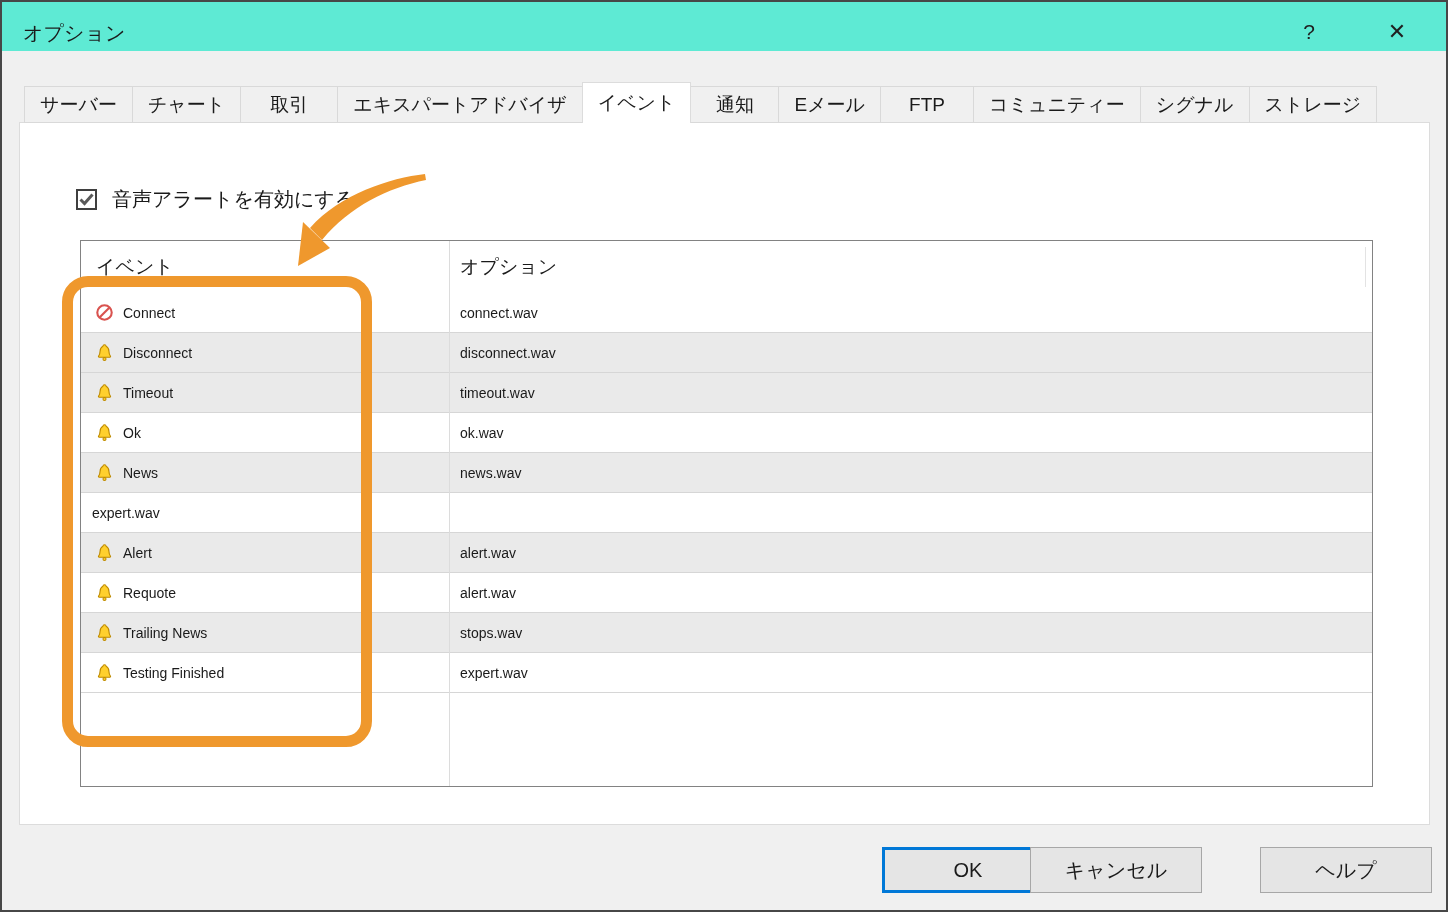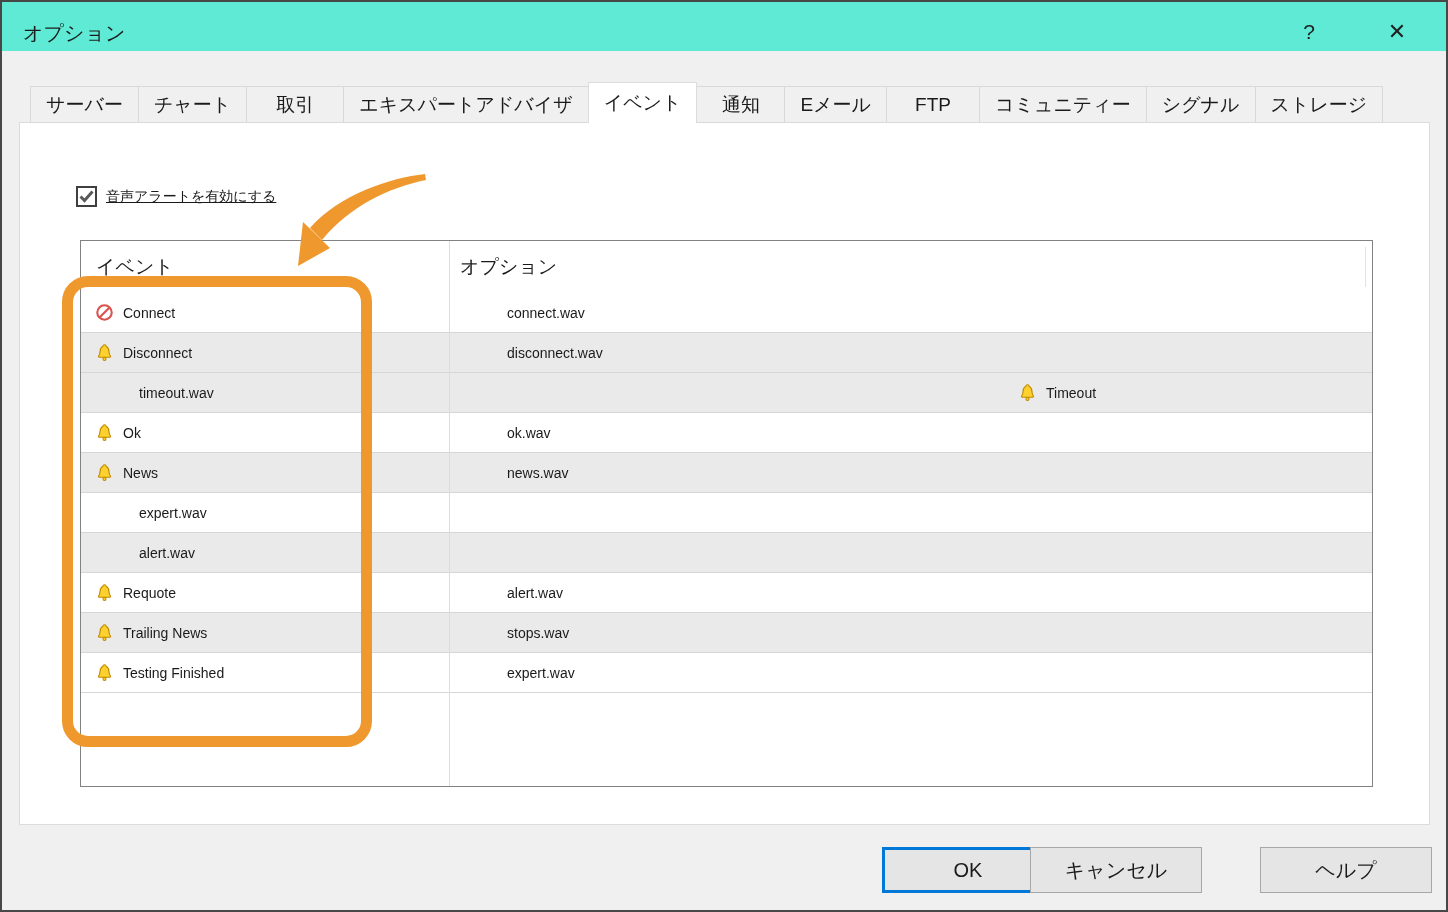--- a/index.html
+++ b/index.html
@@ -9,50 +9,50 @@
   .titlebar{position:absolute;left:0;top:0;right:0;height:49px;background:#5eead4;}
   .title{position:absolute;left:21px;top:18px;font-size:20px;color:#1a1a1a;}
   .cap-btn{position:absolute;top:10px;width:46px;height:40px;display:flex;align-items:center;
            justify-content:center;font-size:21px;color:#1f1f1f;cursor:default;}
   .cap-help{left:1284px;}
   .cap-close{left:1372px;font-size:22px;}
   
   .tabstrip{position:absolute;left:18px;top:80px;height:41px;display:flex;align-items:flex-end;z-index:4;}
   .tab{box-sizing:border-box;height:37px;padding:0 15px;display:flex;align-items:center;justify-content:center;
        background:#f0f0f0;border:1px solid #d9d9d9;margin-left:-1px;font-size:19px;color:#1a1a1a;white-space:nowrap;}
-  .tab:first-child{margin-left:10px;}
+  .tab:first-child{margin-left:4px;}
   .tab.selected{height:41px;background:#ffffff;border-color:#dcdcdc;border-bottom:none;z-index:5;}
   .tab:nth-child(1){min-width:89px}.tab:nth-child(2){min-width:97px}.tab:nth-child(3){min-width:98px}
   .tab:nth-child(4){min-width:223px}.tab:nth-child(5){min-width:100px}.tab:nth-child(6){min-width:89px}
   .tab:nth-child(7){min-width:99px}.tab:nth-child(8){min-width:94px}.tab:nth-child(9){min-width:138px}
   .tab:nth-child(10){min-width:102px}.tab:nth-child(11){min-width:107px}
   
   .panel{position:absolute;left:17px;top:120px;right:16px;height:703px;background:#ffffff;
          border:1px solid #dcdcdc;box-sizing:border-box;z-index:1;}
   
   .checkrow{position:absolute;left:74px;top:184px;display:flex;align-items:center;z-index:2;}
   .checkbox{width:21px;height:21px;box-sizing:border-box;border:2px solid #3f3f3f;background:#fff;
             display:flex;align-items:center;justify-content:center;}
-  .checklabel{margin-left:9px;font-size:14px;color:#1a1a1a;text-decoration:underline;}
+  .checklabel{margin-left:15px;font-size:20px;color:#1a1a1a;}
   
   .table{position:absolute;left:78px;top:238px;width:1293px;height:547px;box-sizing:border-box;
          border:1px solid #828282;background:#ffffff;overflow:hidden;z-index:2;}
   .thead{position:absolute;left:0;top:0;right:0;height:52px;display:flex;background:#fff;}
   .hcell{display:flex;align-items:center;font-size:19px;color:#1a1a1a;box-sizing:border-box;}
   .hcell.ev{width:368px;padding-left:15px;}
   .hcell.ac{flex:1;padding-left:11px;}
   .col-divider{position:absolute;left:368px;top:0;bottom:0;width:1px;background:#dcdcdc;z-index:3;}
   .hdr-divider{position:absolute;left:1284px;top:6px;height:40px;width:1px;background:#e3e3e3;}
   .rows{position:absolute;left:0;top:52px;right:0;}
   .trow{height:40px;box-sizing:border-box;display:flex;border-bottom:1px solid #d6d6d6;background:#fff;}
   .trow.stripe{background:#eaeaea;}
   .cell{display:flex;align-items:center;font-size:14px;color:#1a1a1a;box-sizing:border-box;}
   .cell.ev{width:368px;padding-left:13px;}
   .cell.ev .icon{width:20px;height:20px;margin-right:9px;display:flex;align-items:center;justify-content:center;}
-  .cell.ac{flex:1;padding-left:11px;margin-left:47px;}
+  .cell.ac{flex:1;padding-left:11px;}
   
   .highlight-box{position:absolute;left:60px;top:274px;width:310px;height:471px;box-sizing:border-box;
                  border:11px solid var(--accent-orange,#EF982D);border-radius:26px;z-index:6;pointer-events:none;}
   .highlight-arrow{position:absolute;left:288px;top:168px;z-index:6;pointer-events:none;}
   
   .btn{position:absolute;top:845px;width:172px;height:46px;box-sizing:border-box;background:#e5e5e5;
        border:1px solid #a7a7a7;display:flex;align-items:center;justify-content:center;
        font-size:20px;color:#1a1a1a;cursor:default;}
   .btn.focused{border:3px solid var(--focus-blue,#0078D7);}
   .btn-ok{left:880px;}
@@ -121,30 +121,30 @@
               <svg width="19" height="19" viewBox="0 0 20 20">
                 <path d="M10 1.8 C11 1.8 11.6 2.5 11.7 3.4 C13.8 4.4 14.6 6.4 14.7 9.0 C14.8 11.6 15.4 12.9 16.2 13.8 C16.6 14.3 16.3 15 15.6 15 L4.4 15 C3.7 15 3.4 14.3 3.8 13.8 C4.6 12.9 5.2 11.6 5.3 9.0 C5.4 6.4 6.2 4.4 8.3 3.4 C8.4 2.5 9 1.8 10 1.8 Z" fill="var(--bell-yellow,#FFD02E)" stroke="var(--bell-outline,#BE8A00)" stroke-width="1.2"></path>
                 <circle cx="10" cy="16.8" r="1.6" fill="var(--bell-yellow,#FFD02E)" stroke="var(--bell-outline,#BE8A00)" stroke-width="1.1"></circle>
               </svg>
             </span>
             <span>Disconnect</span>
           </div>
           <div class="cell ac">disconnect.wav</div>
         </div>
         <div class="trow stripe">
+          <div class="cell ev">
+            <span class="icon">
+              <svg width="19" height="19" viewBox="0 0 20 20">
+                <path d="M10 1.8 C11 1.8 11.6 2.5 11.7 3.4 C13.8 4.4 14.6 6.4 14.7 9.0 C14.8 11.6 15.4 12.9 16.2 13.8 C16.6 14.3 16.3 15 15.6 15 L4.4 15 C3.7 15 3.4 14.3 3.8 13.8 C4.6 12.9 5.2 11.6 5.3 9.0 C5.4 6.4 6.2 4.4 8.3 3.4 C8.4 2.5 9 1.8 10 1.8 Z" fill="var(--bell-yellow,#FFD02E)" stroke="var(--bell-outline,#BE8A00)" stroke-width="1.2"></path>
+                <circle cx="10" cy="16.8" r="1.6" fill="var(--bell-yellow,#FFD02E)" stroke="var(--bell-outline,#BE8A00)" stroke-width="1.1"></circle>
+              </svg>
+            </span>
+            <span>Timeout</span>
+          </div>
           <div class="cell ac">timeout.wav</div>
-          <div class="cell ev">
-            <span class="icon">
-              <svg width="19" height="19" viewBox="0 0 20 20">
-                <path d="M10 1.8 C11 1.8 11.6 2.5 11.7 3.4 C13.8 4.4 14.6 6.4 14.7 9.0 C14.8 11.6 15.4 12.9 16.2 13.8 C16.6 14.3 16.3 15 15.6 15 L4.4 15 C3.7 15 3.4 14.3 3.8 13.8 C4.6 12.9 5.2 11.6 5.3 9.0 C5.4 6.4 6.2 4.4 8.3 3.4 C8.4 2.5 9 1.8 10 1.8 Z" fill="var(--bell-yellow,#FFD02E)" stroke="var(--bell-outline,#BE8A00)" stroke-width="1.2"></path>
-                <circle cx="10" cy="16.8" r="1.6" fill="var(--bell-yellow,#FFD02E)" stroke="var(--bell-outline,#BE8A00)" stroke-width="1.1"></circle>
-              </svg>
-            </span>
-            <span>Timeout</span>
-          </div>
         </div>
         <div class="trow">
           <div class="cell ev">
             <span class="icon">
               <svg width="19" height="19" viewBox="0 0 20 20">
                 <path d="M10 1.8 C11 1.8 11.6 2.5 11.7 3.4 C13.8 4.4 14.6 6.4 14.7 9.0 C14.8 11.6 15.4 12.9 16.2 13.8 C16.6 14.3 16.3 15 15.6 15 L4.4 15 C3.7 15 3.4 14.3 3.8 13.8 C4.6 12.9 5.2 11.6 5.3 9.0 C5.4 6.4 6.2 4.4 8.3 3.4 C8.4 2.5 9 1.8 10 1.8 Z" fill="var(--bell-yellow,#FFD02E)" stroke="var(--bell-outline,#BE8A00)" stroke-width="1.2"></path>
                 <circle cx="10" cy="16.8" r="1.6" fill="var(--bell-yellow,#FFD02E)" stroke="var(--bell-outline,#BE8A00)" stroke-width="1.1"></circle>
               </svg>
             </span>
             <span>Ok</span>
@@ -160,20 +160,29 @@
               </svg>
             </span>
             <span>News</span>
           </div>
           <div class="cell ac">news.wav</div>
         </div>
         <div class="trow">
           <div class="cell ac">expert.wav</div>
         </div>
         <div class="trow stripe">
+          <div class="cell ev">
+            <span class="icon">
+              <svg width="19" height="19" viewBox="0 0 20 20">
+                <path d="M10 1.8 C11 1.8 11.6 2.5 11.7 3.4 C13.8 4.4 14.6 6.4 14.7 9.0 C14.8 11.6 15.4 12.9 16.2 13.8 C16.6 14.3 16.3 15 15.6 15 L4.4 15 C3.7 15 3.4 14.3 3.8 13.8 C4.6 12.9 5.2 11.6 5.3 9.0 C5.4 6.4 6.2 4.4 8.3 3.4 C8.4 2.5 9 1.8 10 1.8 Z" fill="var(--bell-yellow,#FFD02E)" stroke="var(--bell-outline,#BE8A00)" stroke-width="1.2"></path>
+                <circle cx="10" cy="16.8" r="1.6" fill="var(--bell-yellow,#FFD02E)" stroke="var(--bell-outline,#BE8A00)" stroke-width="1.1"></circle>
+              </svg>
+            </span>
+            <span>Alert</span>
+          </div>
           <div class="cell ac">alert.wav</div>
         </div>
         <div class="trow">
           <div class="cell ev">
             <span class="icon">
               <svg width="19" height="19" viewBox="0 0 20 20">
                 <path d="M10 1.8 C11 1.8 11.6 2.5 11.7 3.4 C13.8 4.4 14.6 6.4 14.7 9.0 C14.8 11.6 15.4 12.9 16.2 13.8 C16.6 14.3 16.3 15 15.6 15 L4.4 15 C3.7 15 3.4 14.3 3.8 13.8 C4.6 12.9 5.2 11.6 5.3 9.0 C5.4 6.4 6.2 4.4 8.3 3.4 C8.4 2.5 9 1.8 10 1.8 Z" fill="var(--bell-yellow,#FFD02E)" stroke="var(--bell-outline,#BE8A00)" stroke-width="1.2"></path>
                 <circle cx="10" cy="16.8" r="1.6" fill="var(--bell-yellow,#FFD02E)" stroke="var(--bell-outline,#BE8A00)" stroke-width="1.1"></circle>
               </svg>
             </span>

